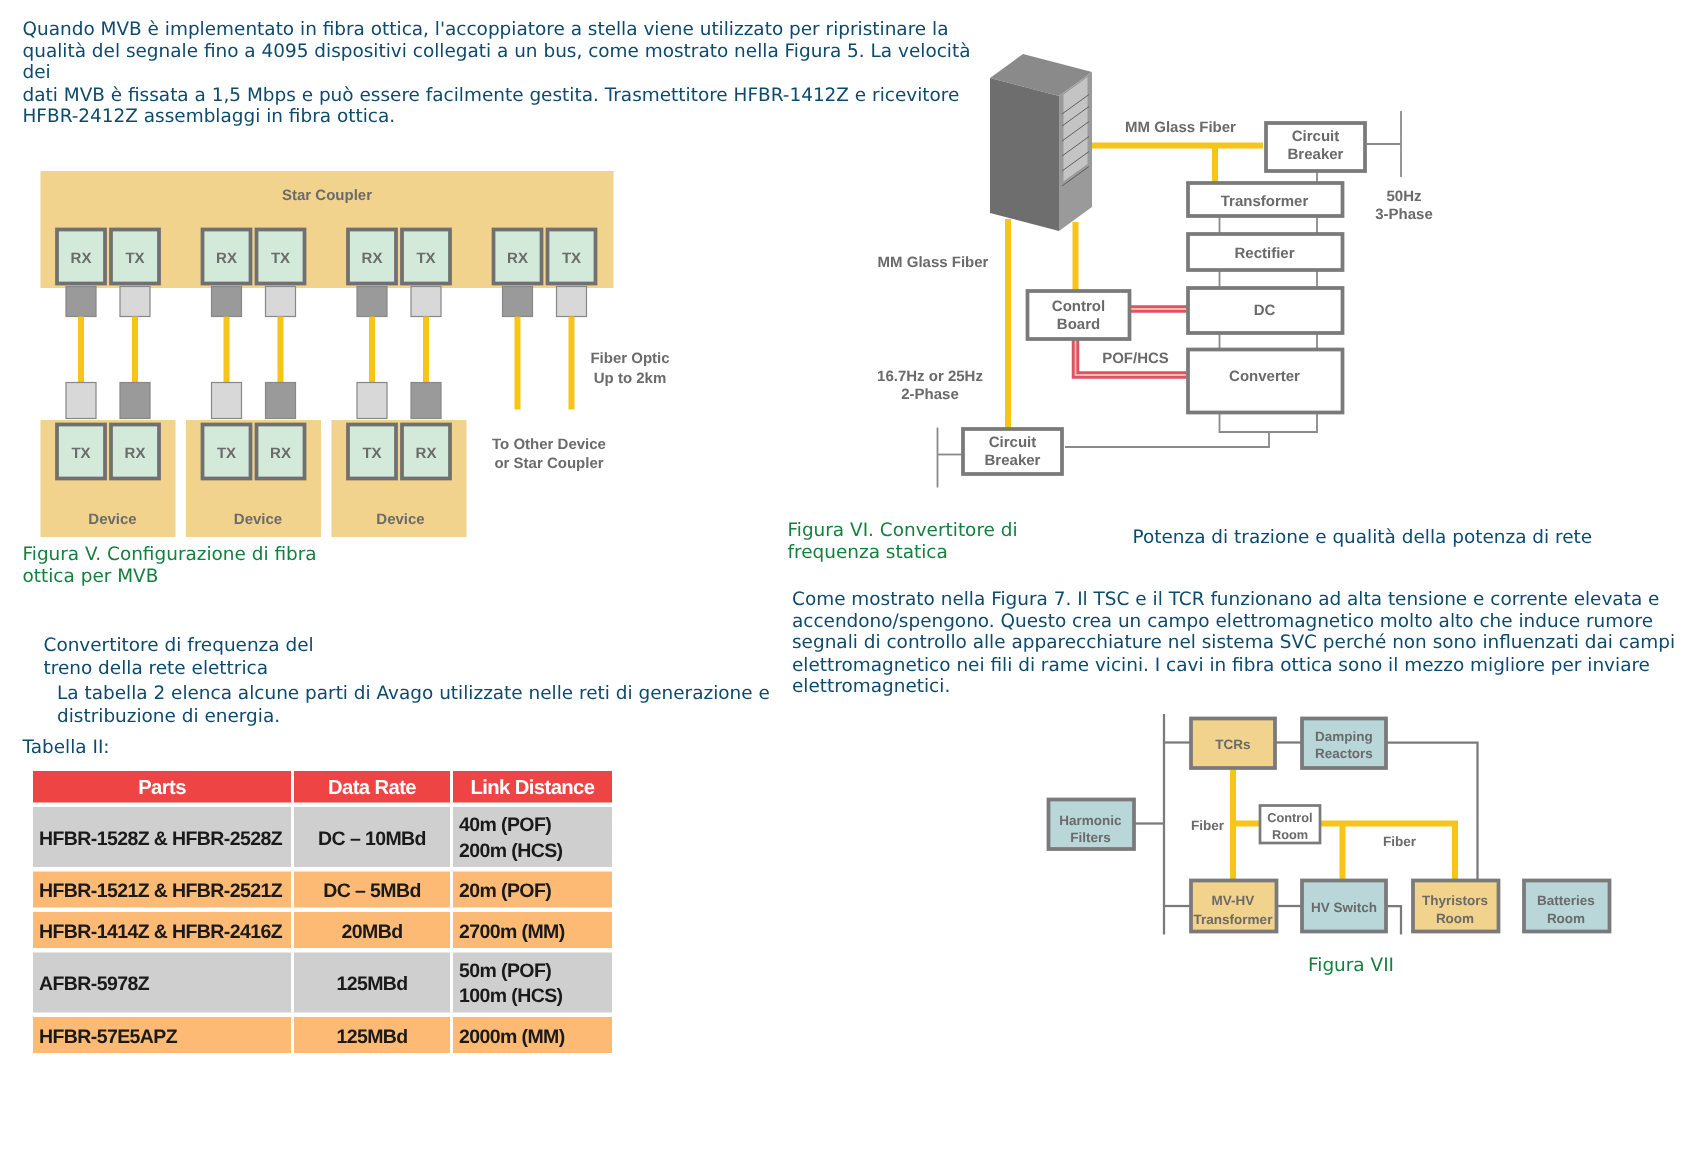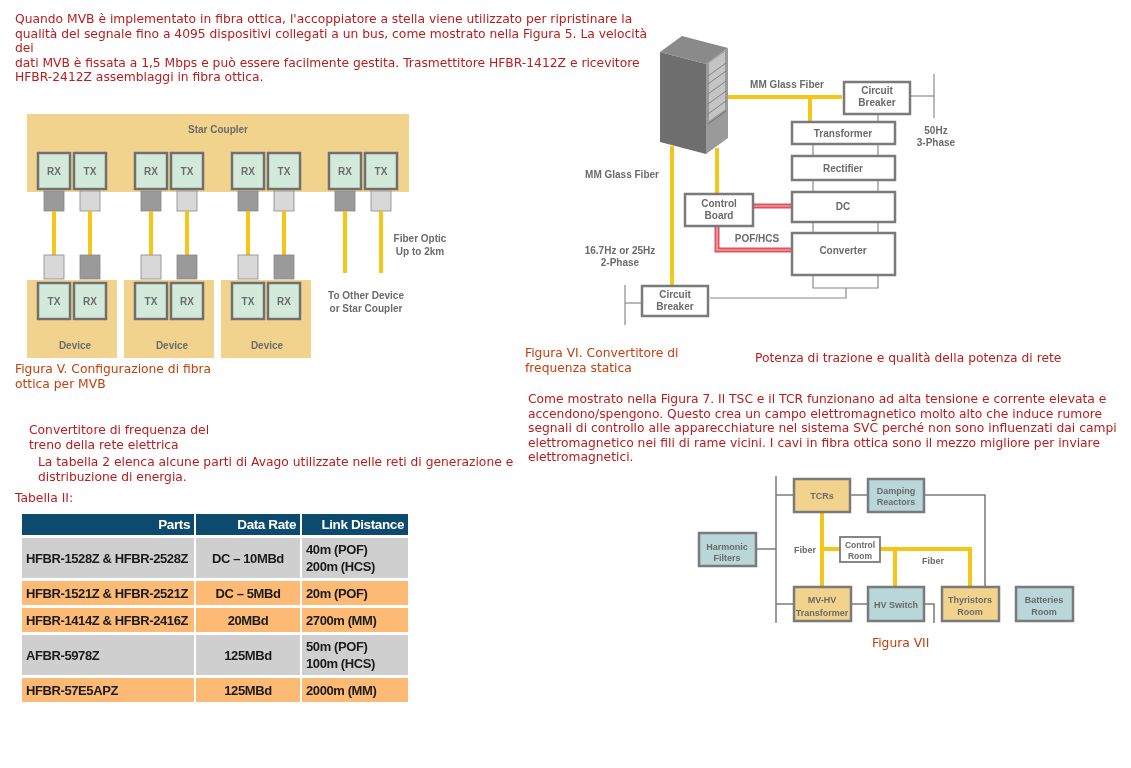--- a/index.html
+++ b/index.html
@@ -2,32 +2,32 @@
 <html><head>
 <meta charset="utf-8">
 <style>
   html, body { margin: 0; padding: 0; }
   body {
     width: 1131px; height: 768px; position: relative; overflow: hidden;
     background: #ffffff; color: #222;
     font-family: "DejaVu Sans", sans-serif;
   }
   .abs { position: absolute; }
-  .para { font-size: 12.3px; line-height: 14.5px; color: #b91c1c; }
-  .cap { font-size: 12.3px; line-height: 14.5px; color: #c2410c; }
+  .para { font-size: 12.3px; line-height: 14.5px; color: #0c4a6e; }
+  .cap { font-size: 12.3px; line-height: 14.5px; color: #15803d; }
 
   
   #fig5 { left: 0; top: 105px; width: 470px; height: 260px; }
   .f5txt { font-family: "Liberation Sans", sans-serif; font-weight: bold; fill: #6b6b6b; }
 
   
   #tbl { left: 22px; top: 514px; width: 386px; border-collapse: collapse;
          font-family: "Liberation Sans", sans-serif; font-weight: bold;
          font-size: 13px; letter-spacing: -0.4px; color: #1a1a1a; }
-  #tbl th { background: #0c4a6e; color: #fff; text-align: right; padding: 2px 4px;
+  #tbl th { background: #ef4444; color: #fff; text-align: center; padding: 2px 4px;
             height: 17px; border-right: 2px solid #fff; font-size: 13.5px; }
   #tbl th:last-child { border-right: none; }
   #tbl td { padding: 3px 4px; border-right: 2px solid #fff; border-top: 3px solid #fff; }
   #tbl td:last-child { border-right: none; }
   #tbl tr.dark td { background: #cfcfcf; }
   #tbl tr.light td { background: #fdba74; }
   #tbl td.c1 { width: 164px; }
   #tbl td.c2 { width: 96px; text-align: center; }
   #tbl td.c3 { padding-right: 4px; line-height: 17px; }
   #tbl tr.tall td { height: 34px; }

